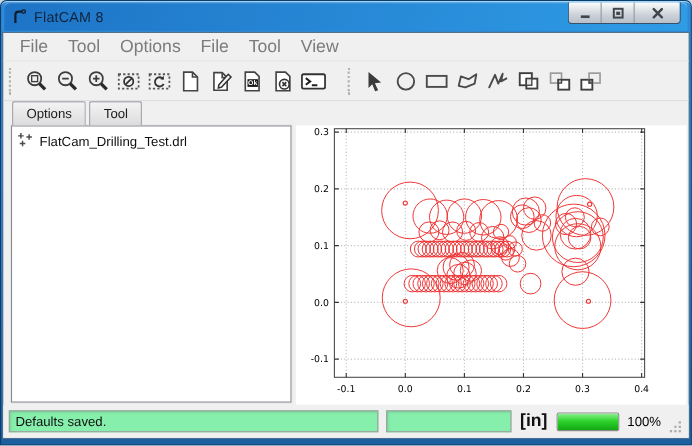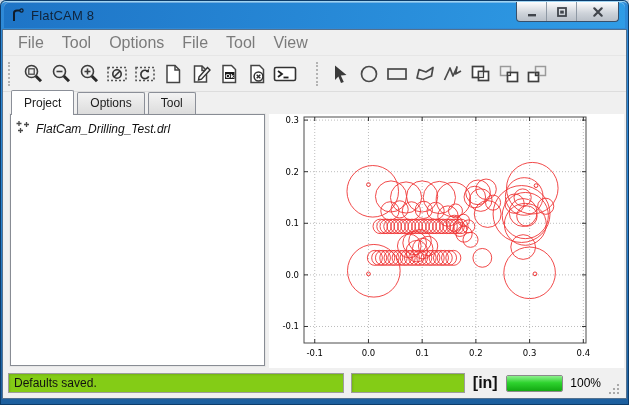--- a/index.html
+++ b/index.html
@@ -30,28 +30,28 @@
   .tool-btn{width:28px;height:28px;display:flex;align-items:center;justify-content:center;border-radius:3px;}
   .tool-btn svg{display:block;}
   
   .tabs{height:22px;display:flex;align-items:flex-end;padding-left:8px;position:relative;z-index:2;}
   .tab{font-size:12px;color:#1c1c1c;padding:3px 12px 3px;margin-right:3px;border:1px solid #8b8f98;border-bottom:none;
     border-radius:2px 2px 0 0;background:linear-gradient(180deg,#f3f3f3,#dcdcdc);height:15px;line-height:15px;}
   .tab.active{background:#fff;height:18px;line-height:18px;position:relative;top:1px;}
   
   .main{position:relative;height:256px;}
   .project-panel{position:absolute;left:7px;top:0;width:253px;height:250px;background:#fff;
-    border:1px solid #888c94;box-shadow:0 0 0 1px #e7e7e7;font-style:italic;}
+    border:1px solid #888c94;box-shadow:0 0 0 1px #e7e7e7;}
   .tree-item{display:flex;align-items:center;gap:6px;padding:5px 4px 0 5px;font-size:12px;color:#101010;}
   .plot-panel{position:absolute;left:266px;top:0;width:355px;height:254px;background:#ffffff;}
   
   .statusbar{position:absolute;left:0;right:0;bottom:0;height:30px;display:flex;align-items:center;
     padding:0 5px;gap:7px;background:#f0f0f0;}
   .status-panel{height:18px;border:1px solid #9d9d9d;box-shadow:inset 1px 1px 2px rgba(0,0,0,.12);
-    background:#84cc16;font-size:12px;color:#111;display:flex;align-items:center;padding:0 5px;}
+    background:#86efac;font-size:12px;color:#111;display:flex;align-items:center;padding:0 5px;}
   .status-msg{width:338px;}
   .status-extra{width:106px;}
   .units{font-size:16px;font-weight:bold;color:#111;padding:0 1px;}
   .progress{width:58px;height:15px;border:1px solid #8a8a8a;border-radius:2px;background:#e9e9e9;overflow:hidden;}
   .progress-fill{height:100%;background:linear-gradient(180deg,#8df08d 0%,#2ed32e 45%,#12a812 100%);}
   .progress-label{font-size:12px;color:#000;}
   .resize-grip{margin-left:auto;width:13px;height:13px;align-self:flex-end;margin-bottom:3px;}
 </style>
 </head>
 <body>
@@ -250,21 +250,20 @@
                 <svg width="24" height="22" viewBox="0 0 24 22">
                   <rect x="3.5" y="9.5" width="10" height="9" fill="#fff" stroke="#3f3f3f" stroke-width="1.7"></rect>
                   <rect x="10.5" y="3.5" width="10" height="9" fill="none" stroke="#9a9a9a" stroke-width="1.5"></rect>
                   <rect x="10.5" y="9.5" width="3" height="3" fill="#8f8f8f" stroke="#3f3f3f" stroke-width="1.2"></rect>
                 </svg>
               </span>
             </span>
           </div>
         </div>
       <div class="tabs" id="tabs">
-          <div class="tab active">Project</div>
           <div class="tab">Options</div>
           <div class="tab">Tool</div>
         </div>
 
       <div class="main">
         <div class="project-panel" id="tree">
             <div class="tree-item">
               <span><svg width="14" height="14" viewBox="0 0 14 14">
                   <g stroke="#4a4a4a" stroke-width="1.3">
                     <path d="M3 1 V6 M0.5 3.5 H5.5"></path>

